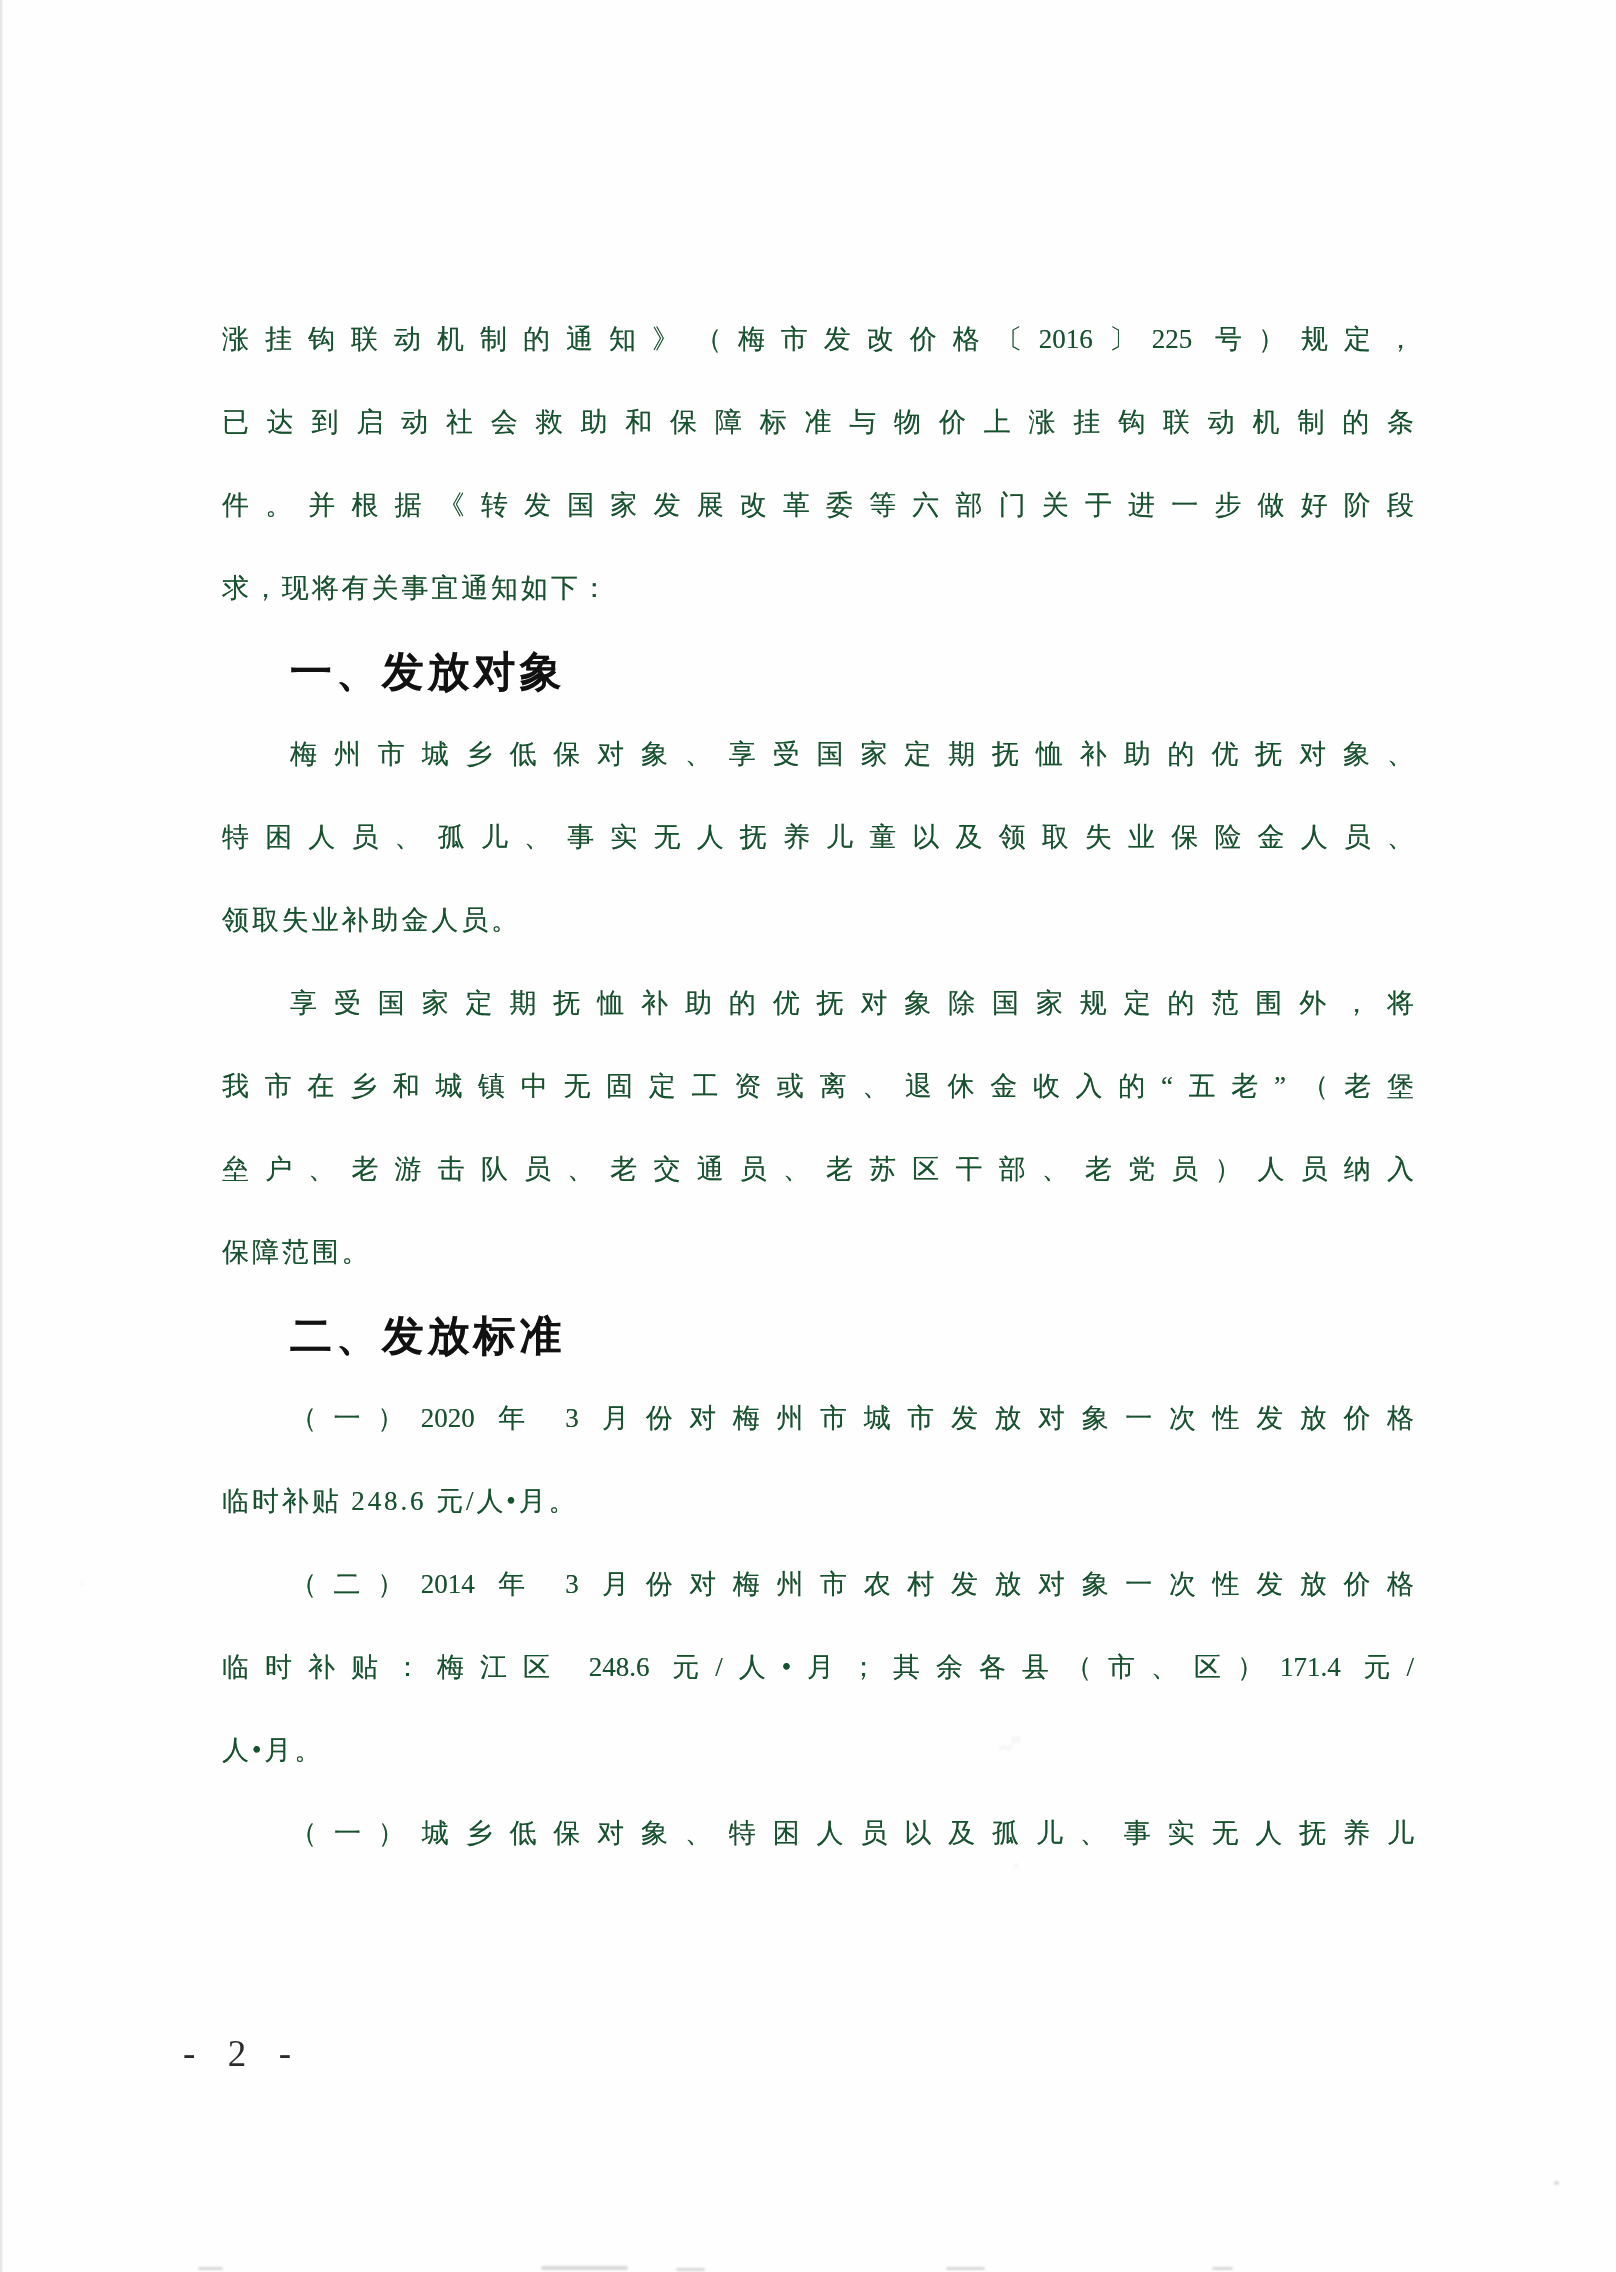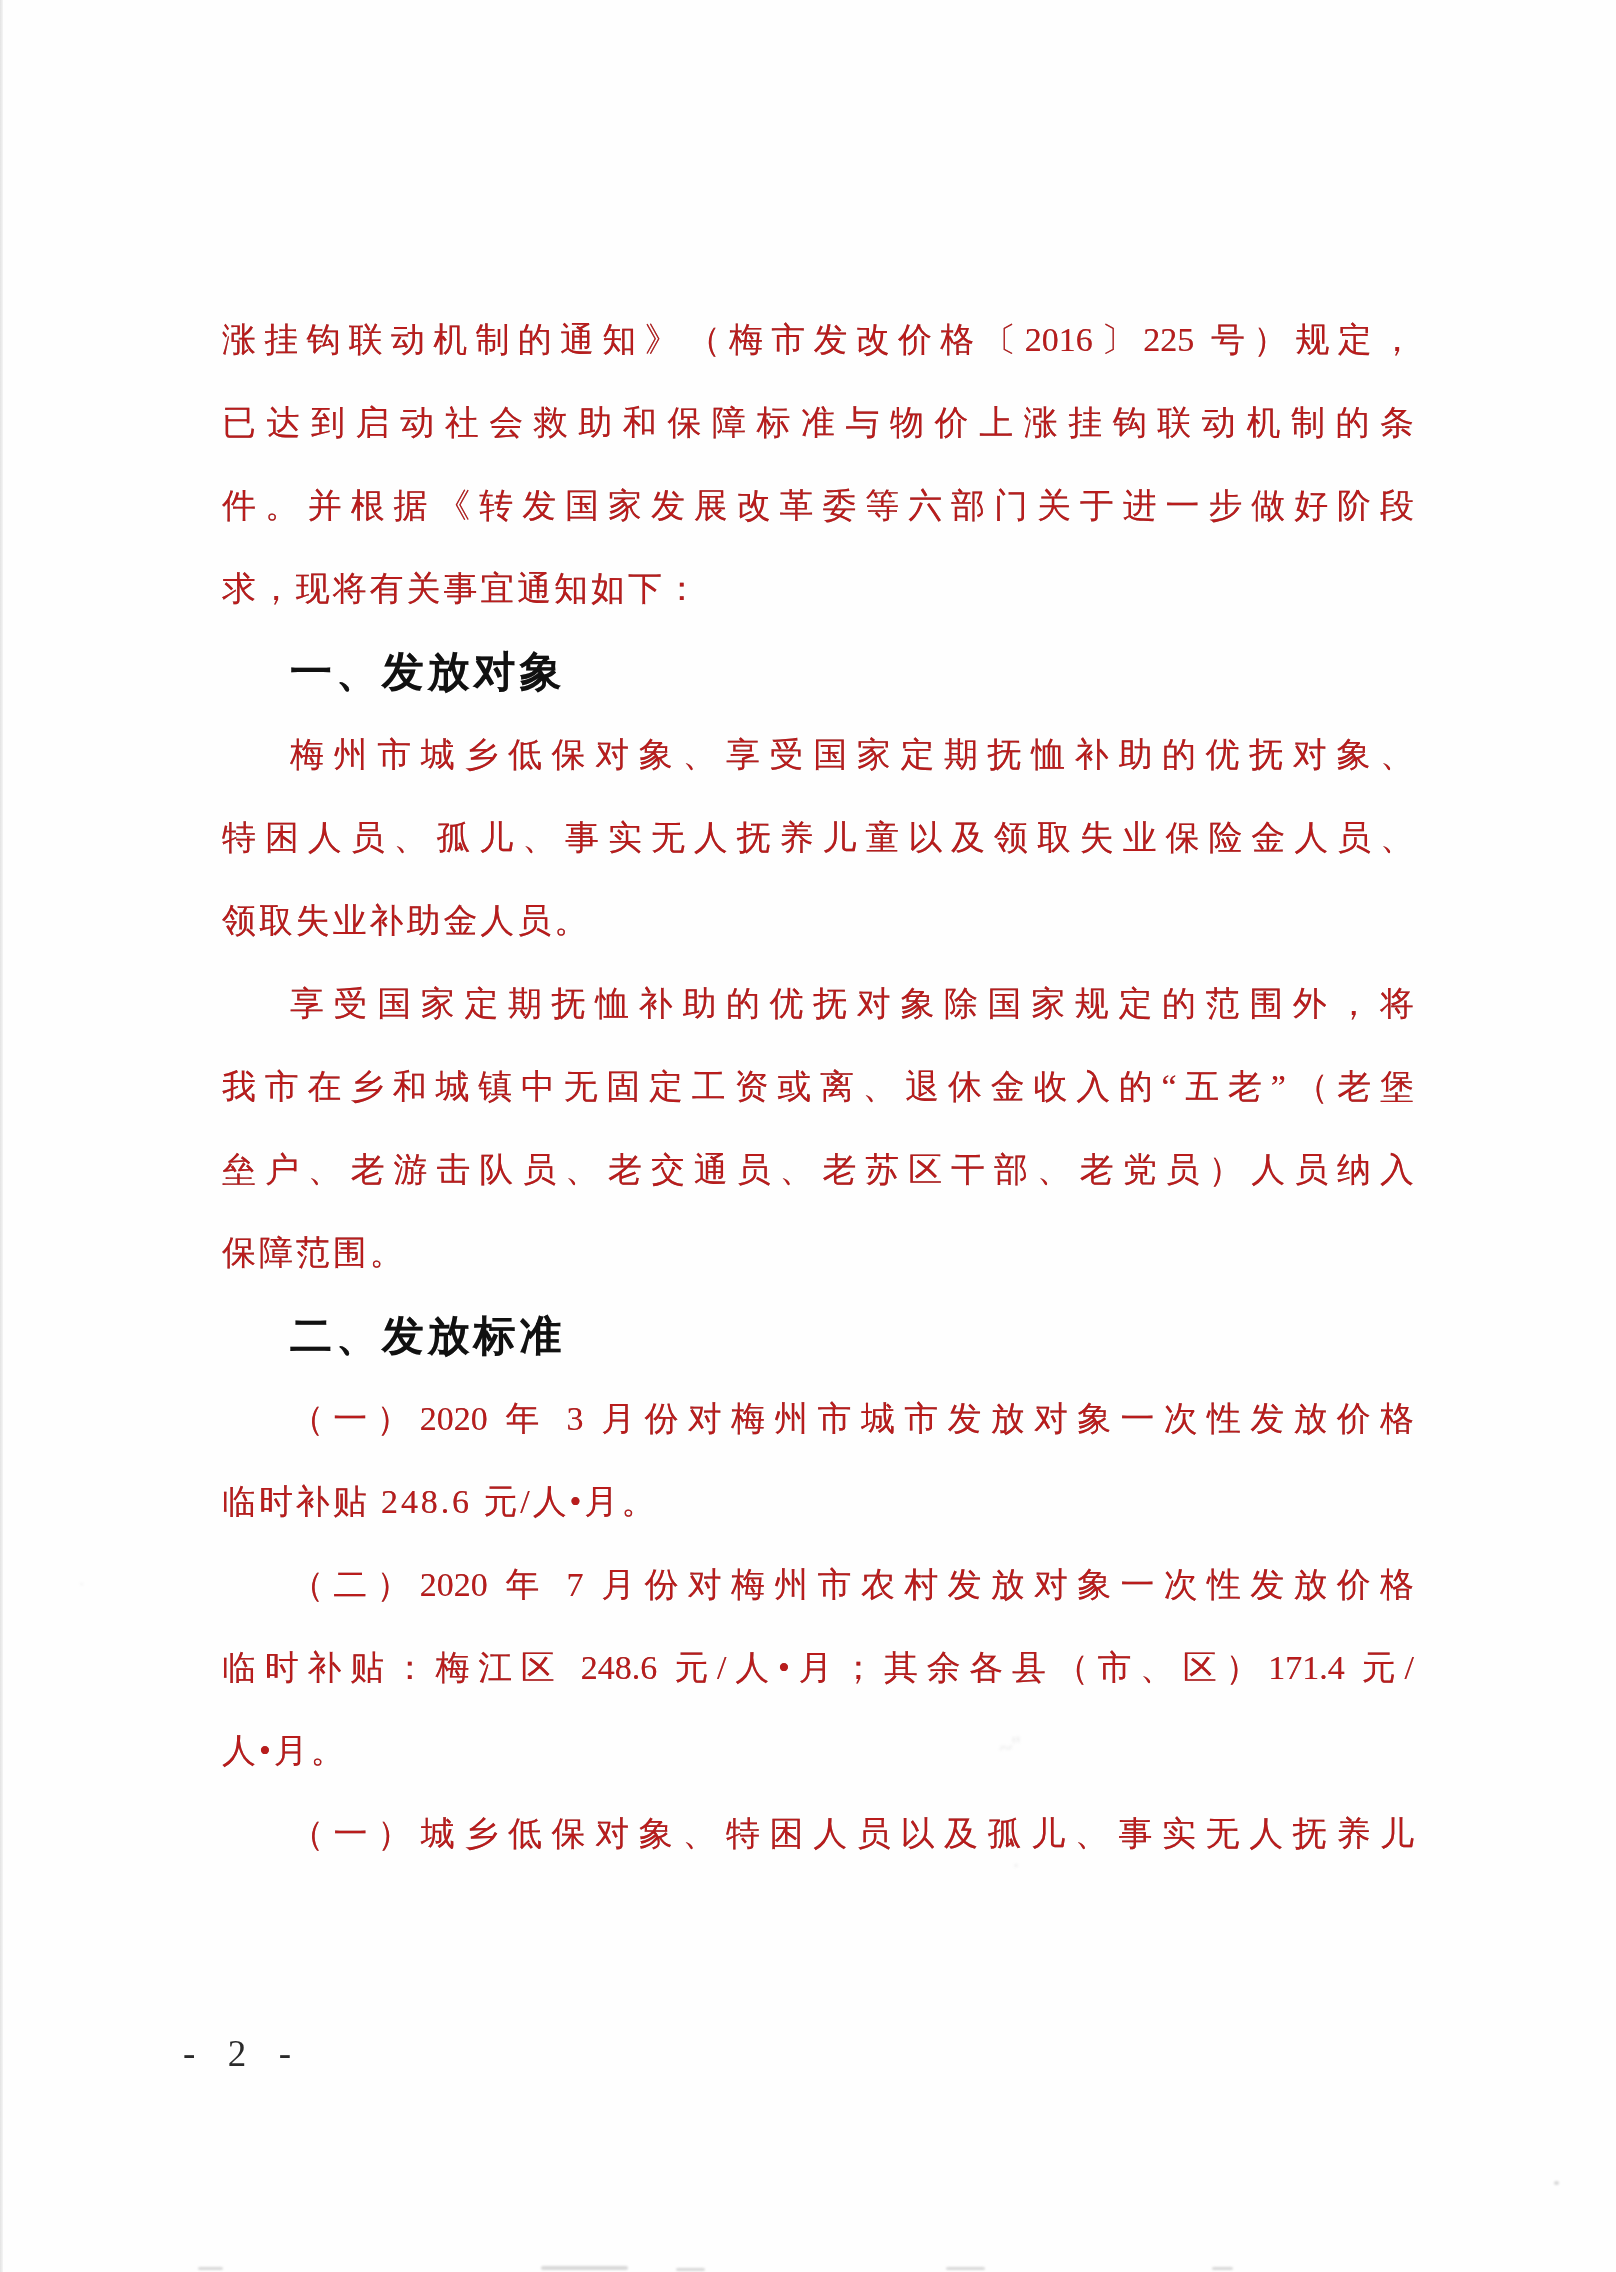--- a/index.html
+++ b/index.html
@@ -51,23 +51,23 @@
   }
   .textblock {
     position: absolute;
     left: 222px;
     top: 298px;
     width: 1192px;
   }
   .ln {
     height: 83px;
     line-height: 83px;
-    font-size: 34px;
+    font-size: 27px;
     white-space: normal;
-    color: #b91c1c;
+    color: #14532d;
     text-shadow: 0 0 0.6px rgba(20,20,20,0.45);
   }
   
   .jl {
     text-align: justify;
     text-align-last: justify;
   }
   
   .ind {
     text-indent: 68px;
@@ -115,21 +115,21 @@
     <div class="ln jl ind">梅州市城乡低保对象、享受国家定期抚恤补助的优抚对象、</div>
     <div class="ln jl">特困人员、孤儿、事实无人抚养儿童以及领取失业保险金人员、</div>
     <div class="ln lft">领取失业补助金人员。</div>
     <div class="ln jl ind">享受国家定期抚恤补助的优抚对象除国家规定的范围外，将</div>
     <div class="ln jl">我市在乡和城镇中无固定工资或离、退休金收入的“五老”（老堡</div>
     <div class="ln jl">垒户、老游击队员、老交通员、老苏区干部、老党员）人员纳入</div>
     <div class="ln lft">保障范围。</div>
     <div class="ln hd">二、发放标准</div>
     <div class="ln jl ind">（一）2020 年 3 月份对梅州市城市发放对象一次性发放价格</div>
     <div class="ln lft">临时补贴 248.6 元/人•月。</div>
-    <div class="ln jl ind">（二）2020 年 7 月份对梅州市农村发放对象一次性发放价格</div>
+    <div class="ln jl ind">（二）2014 年 3 月份对梅州市农村发放对象一次性发放价格</div>
     <div class="ln jl">临时补贴：梅江区 248.6 元/人•月；其余各县（市、区）171.4 元/</div>
     <div class="ln lft">人•月。</div>
     <div class="ln jl ind">（一）城乡低保对象、特困人员以及孤儿、事实无人抚养儿</div>
   </div>
 
   <div class="page-number">- 2 -</div>
 
   <div class="smudge" style="left:999px; top:1733px;">~''</div>
   <div class="smudge" style="left:1012px; top:1852px;">·</div>
   <div class="smudge" style="left:79px; top:1574px; font-size:17.4px;">·</div>

